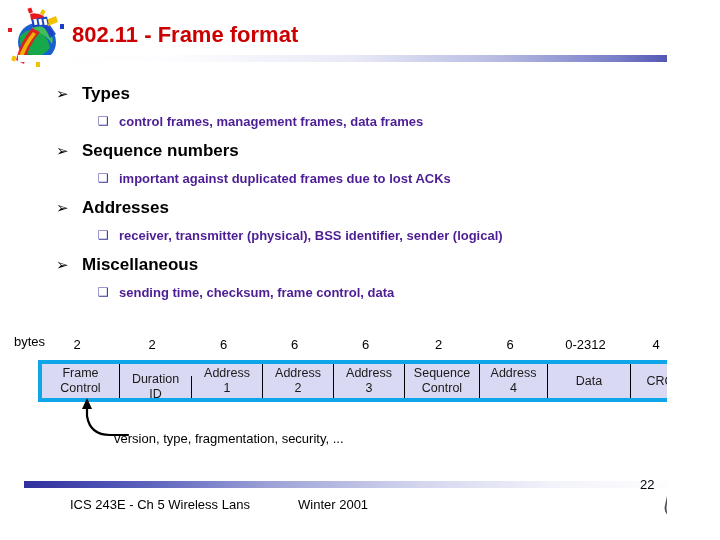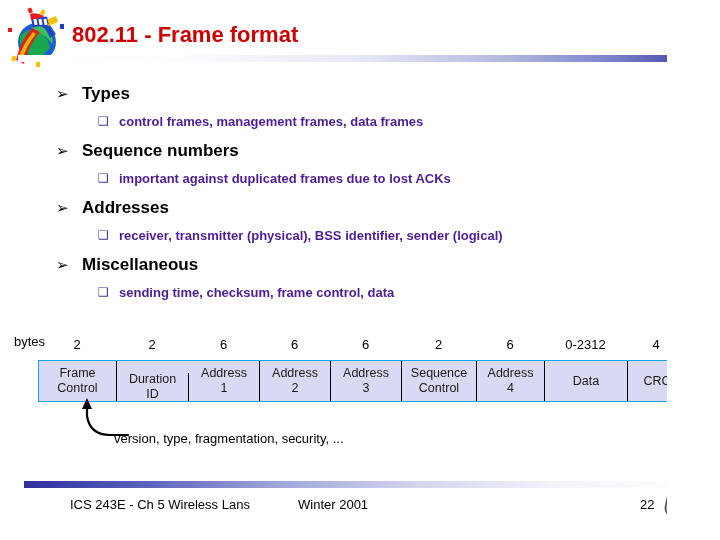--- a/index.html
+++ b/index.html
@@ -115,21 +115,21 @@
     color: #000000;
     text-align: center;
     line-height: 18px;
   }
   #frame-table {
     position: absolute;
     left: 38px;
     top: 360px;
     height: 42px;
     display: flex;
-    border: 1px solid #0ea5e9;
+    border: 4px solid #0ea5e9;
     box-sizing: border-box;
     background: #d9d9f3;
   }
   #frame-table .cell {
     border-right: 1px solid #000000;
     box-sizing: border-box;
     display: flex;
     flex-direction: column;
     align-items: center;
     justify-content: center;
@@ -178,21 +178,21 @@
   #footer-mid {
     position: absolute;
     left: 298px;
     top: 497px;
     font-size: 13px;
     color: #000000;
   }
   #footer-page {
     position: absolute;
     left: 640px;
-    top: 497px;
+    top: 477px;
     font-size: 13px;
     color: #000000;
   }
   #phone {
     position: absolute;
     left: 658px;
     top: 437px;
     width: 56px;
     height: 100px;
   }

